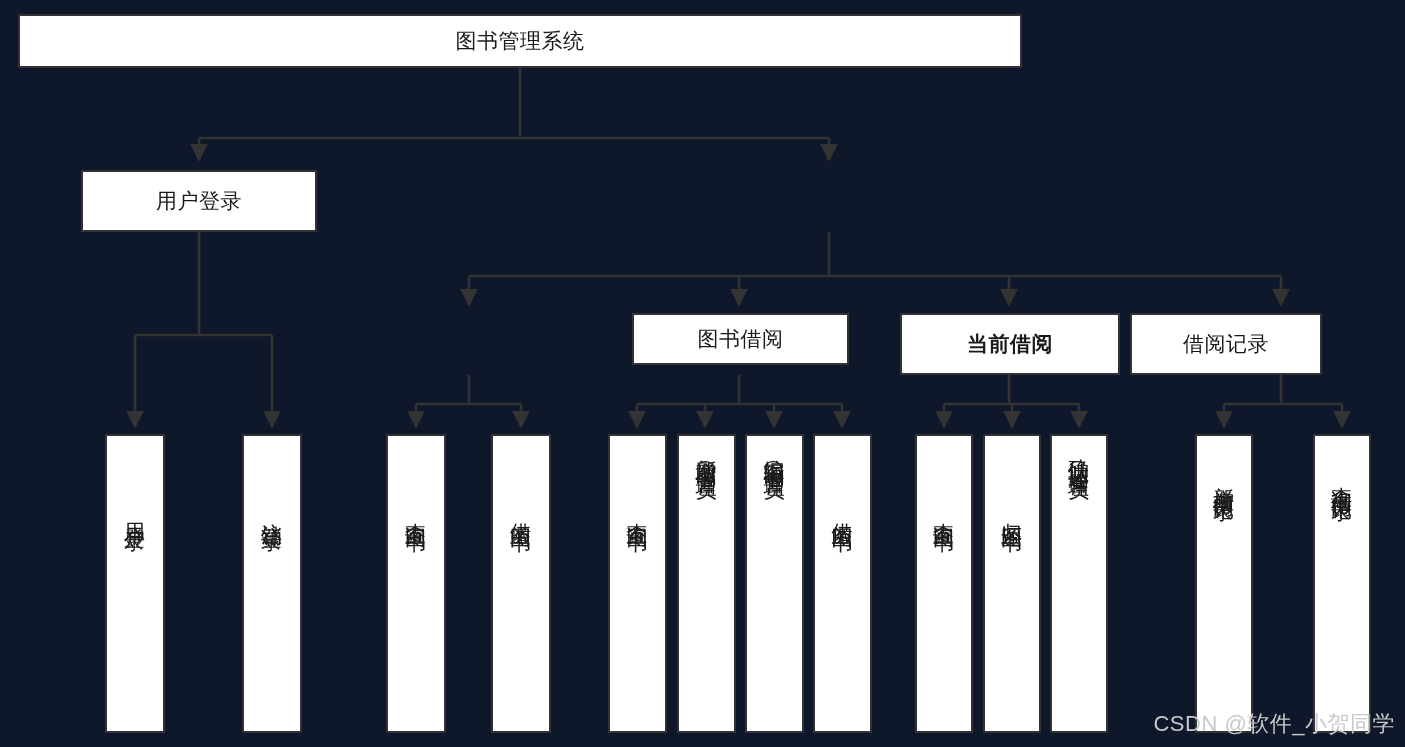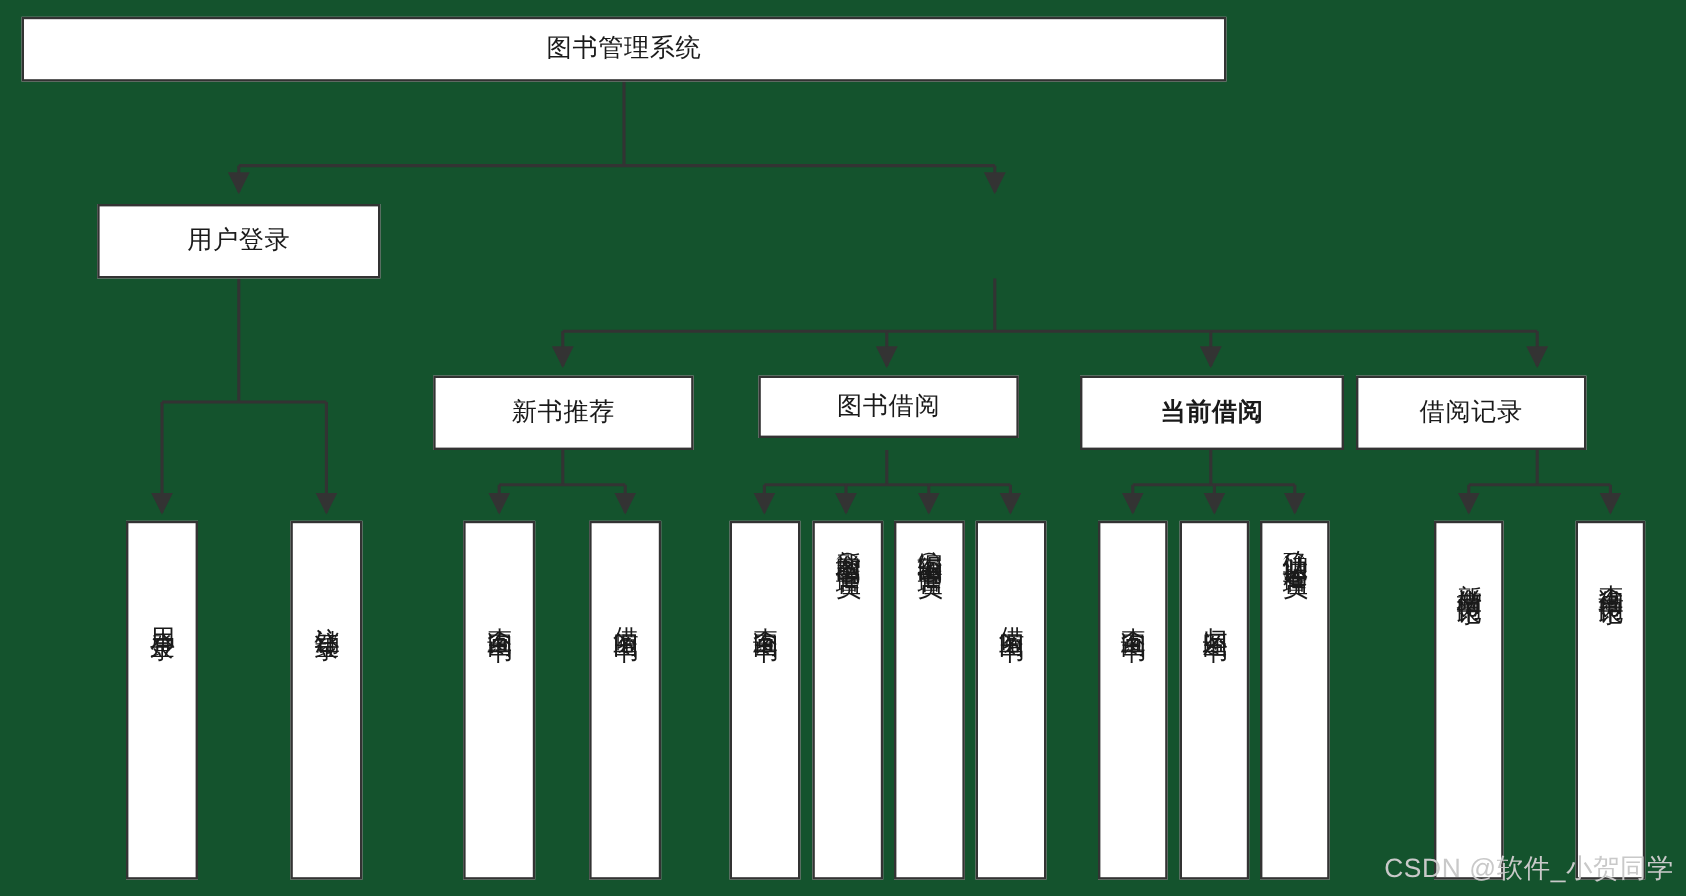--- a/index.html
+++ b/index.html
@@ -7,21 +7,21 @@
     padding: 0;
     background: #ffffff;
   }
   body {
     font-family: "Liberation Sans", "DejaVu Sans", sans-serif;
   }
   #canvas {
     position: relative;
     width: 1405px;
     height: 747px;
-    background: #14532d;
+    background: #0f172a;
     overflow: hidden;
   }
   #edges {
     position: absolute;
     left: 0;
     top: 0;
     width: 1405px;
     height: 747px;
   }
   .node {
@@ -124,23 +124,20 @@
 
   <div class="node horizontal" style="left:18px; top:14px; width:1004px; height:54px;">
     <span class="node-label">图书管理系统</span>
   </div>
 
   <div class="node horizontal" style="left:81px; top:170px; width:236px; height:62px;">
     <span class="node-label">用户登录</span>
   </div>
 
 
-  <div class="node horizontal" style="left:361px; top:313px; width:217px; height:62px;">
-    <span class="node-label">新书推荐</span>
-  </div>
 
   <div class="node horizontal" style="left:632px; top:313px; width:217px; height:52px;">
     <span class="node-label">图书借阅</span>
   </div>
 
   <div class="node horizontal" style="left:900px; top:313px; width:220px; height:62px;font-weight:bold;">
     <span class="node-label">当前借阅</span>
   </div>
 
   <div class="node horizontal" style="left:1130px; top:313px; width:192px; height:62px;">

